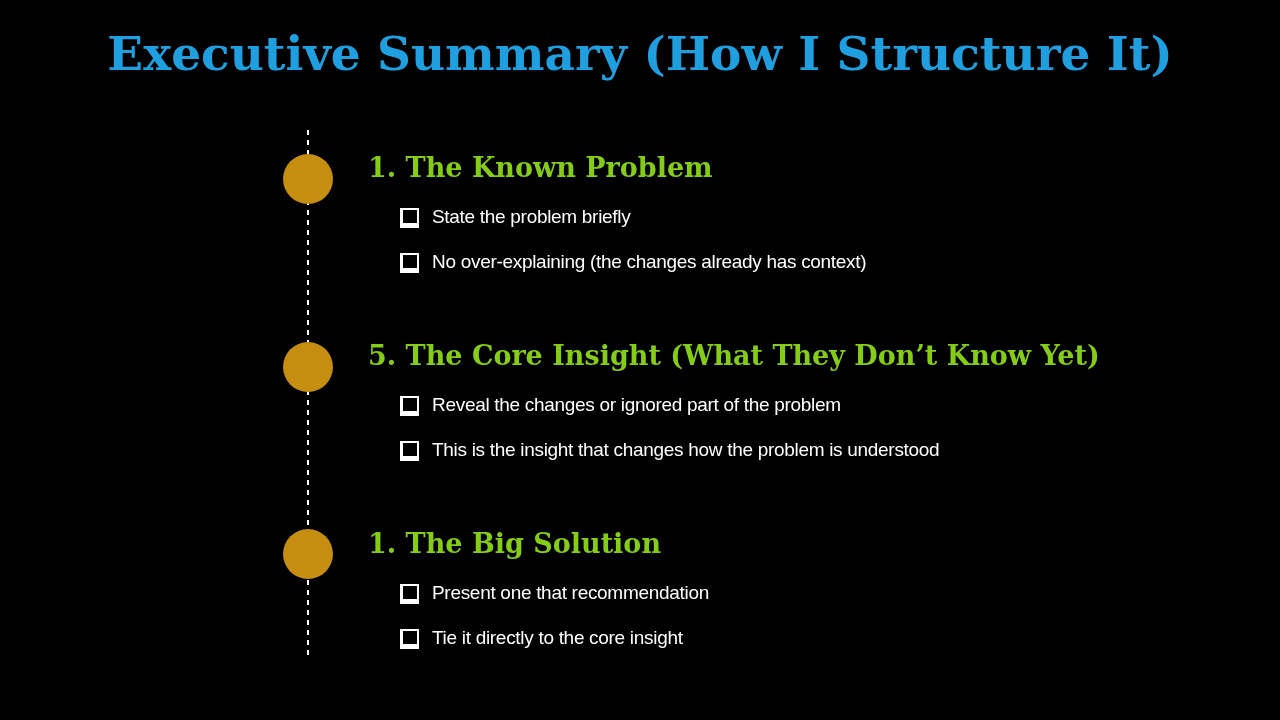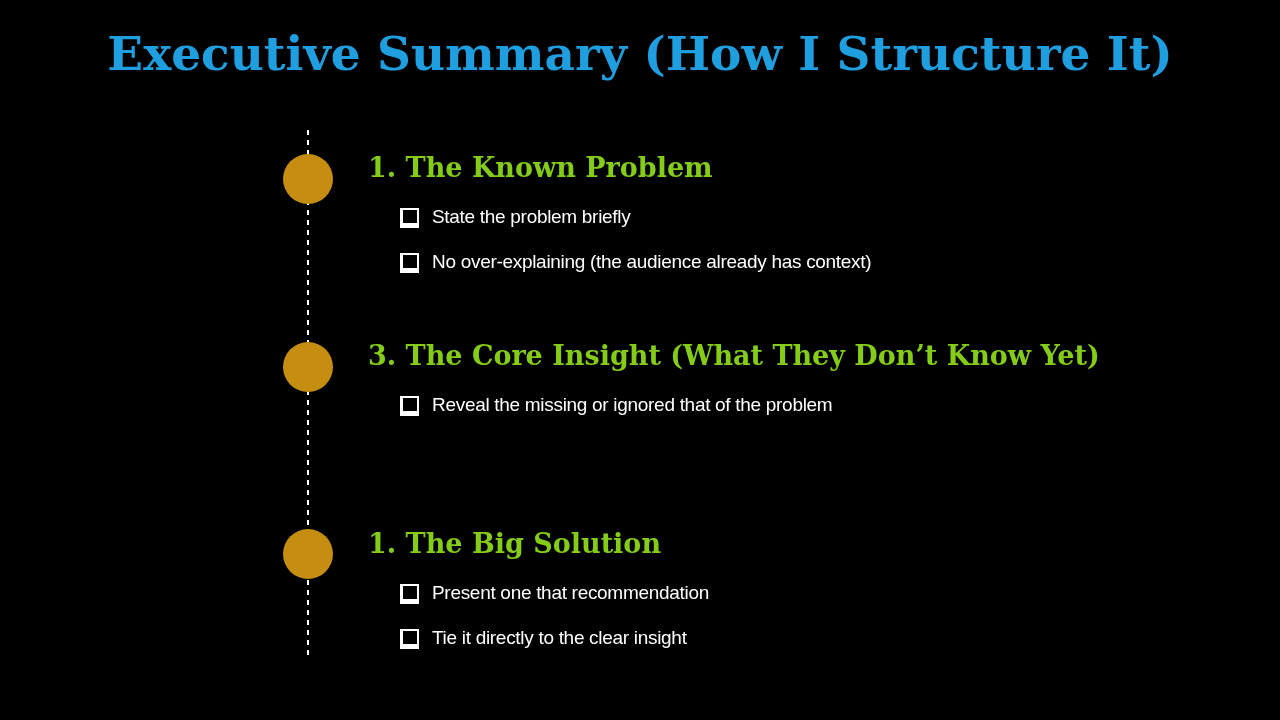--- a/index.html
+++ b/index.html
@@ -110,42 +110,46 @@
 
   <section class="sec sec1">
     <h2>1. The Known Problem</h2>
     <div class="bullets">
       <div class="bullet">
         <span class="cb"></span>
         <span class="bt">State the problem briefly</span>
       </div>
       <div class="bullet">
         <span class="cb"></span>
-        <span class="bt">No over-explaining (the audience already has context)</span>
+        <span class="bt">No over-explaining (the changes already has context)</span>
       </div>
     </div>
   </section>
 
   <section class="sec sec2">
-    <h2>3. The Core Insight (What They Don’t Know Yet)</h2>
+    <h2>5. The Core Insight (What They Don’t Know Yet)</h2>
     <div class="bullets">
       <div class="bullet">
         <span class="cb"></span>
-        <span class="bt">Reveal the missing or ignored that of the problem</span>
+        <span class="bt">Reveal the changes or ignored part of the problem</span>
+      </div>
+      <div class="bullet">
+        <span class="cb"></span>
+        <span class="bt">This is the insight that changes how the problem is understood</span>
       </div>
     </div>
   </section>
 
   <section class="sec sec3">
     <h2>1. The Big Solution</h2>
     <div class="bullets">
       <div class="bullet">
         <span class="cb"></span>
         <span class="bt">Present one that recommendation</span>
       </div>
       <div class="bullet">
         <span class="cb"></span>
-        <span class="bt">Tie it directly to the clear insight</span>
+        <span class="bt">Tie it directly to the core insight</span>
       </div>
     </div>
   </section>
 
 </div>
 
 </body></html>

